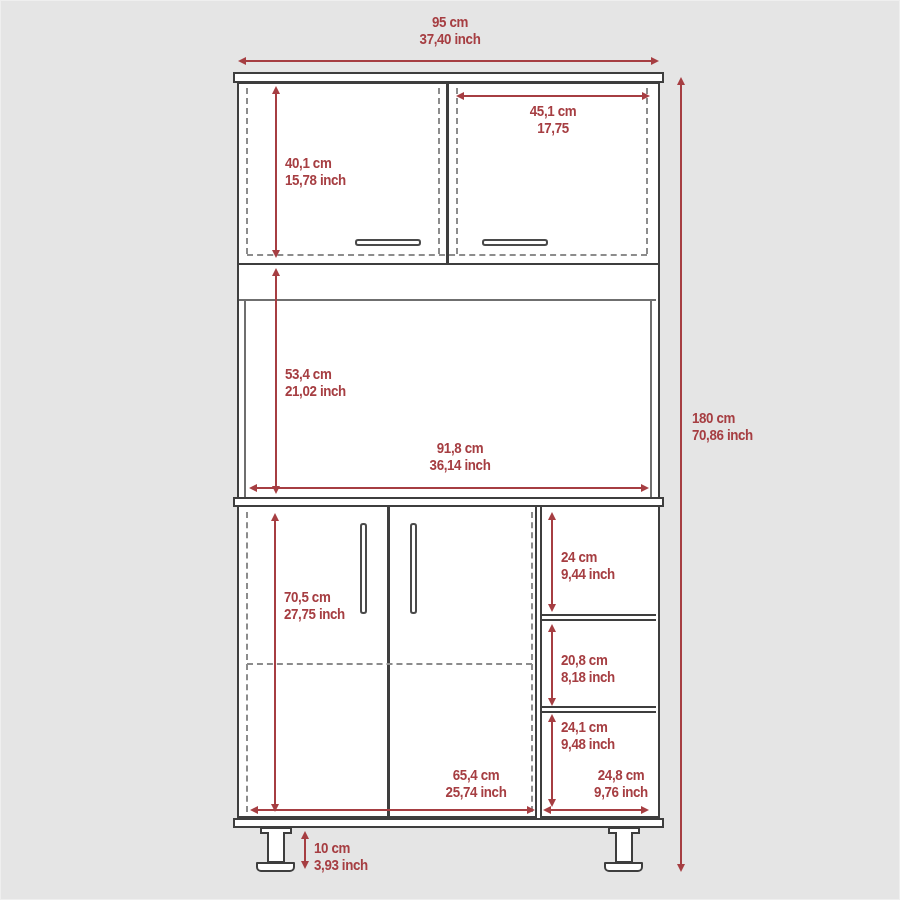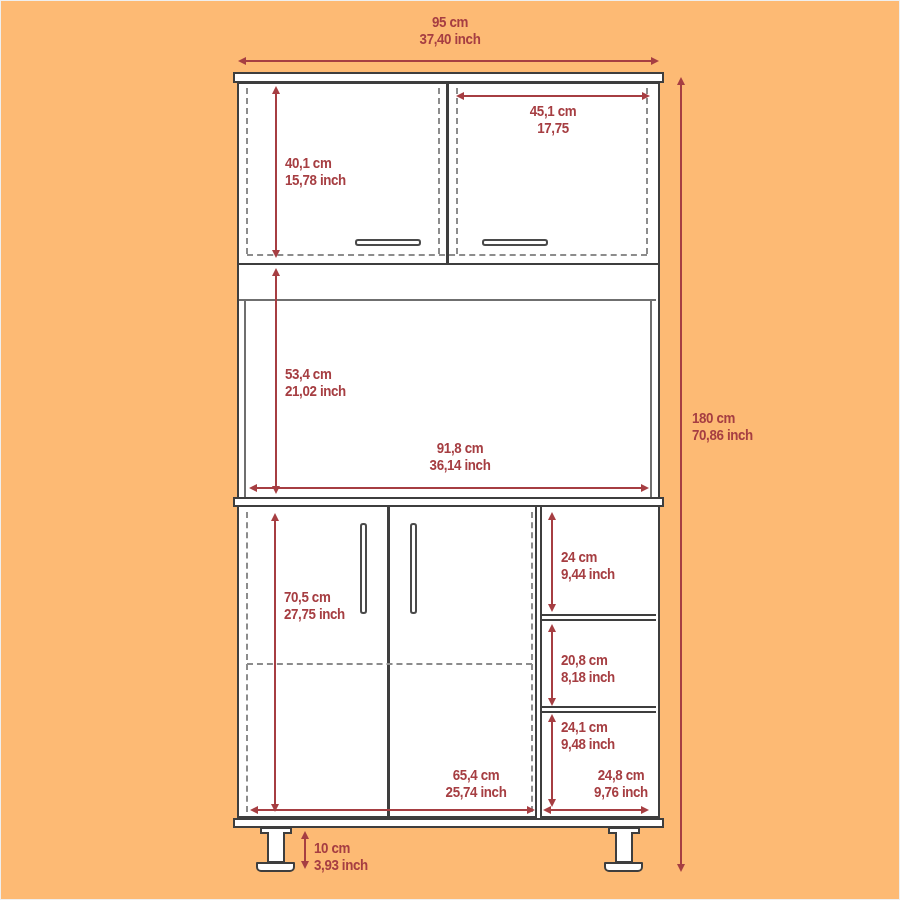--- a/index.html
+++ b/index.html
@@ -3,21 +3,21 @@
 <meta charset="utf-8">
 <style>
   :root{
     --red:#a63e42;
     --ink:#3e3e3e;
     --ink2:#6f6f6f;
     --dash:#8c8c8c;
   }
   html,body{margin:0;padding:0;background:#ffffff;}
   #canvas{
-    position:relative;width:900px;height:900px;background:#fdba74;overflow:hidden;
+    position:relative;width:900px;height:900px;background:#e5e5e5;overflow:hidden;
     font-family:"Liberation Sans","DejaVu Sans",sans-serif;
     box-shadow:inset 0 0 0 1px #efefef;
   }
   .abs{position:absolute;}
   .outline{border:2px solid var(--ink);background:#fff;box-sizing:border-box;}
   .hline{background:var(--ink);height:2px;}
   .hline2{background:var(--ink2);height:2px;}
   .vink{background:var(--ink);}
   .vink2{background:var(--ink2);}
   .dash-v{width:0;border-left:2px dashed var(--dash);}

